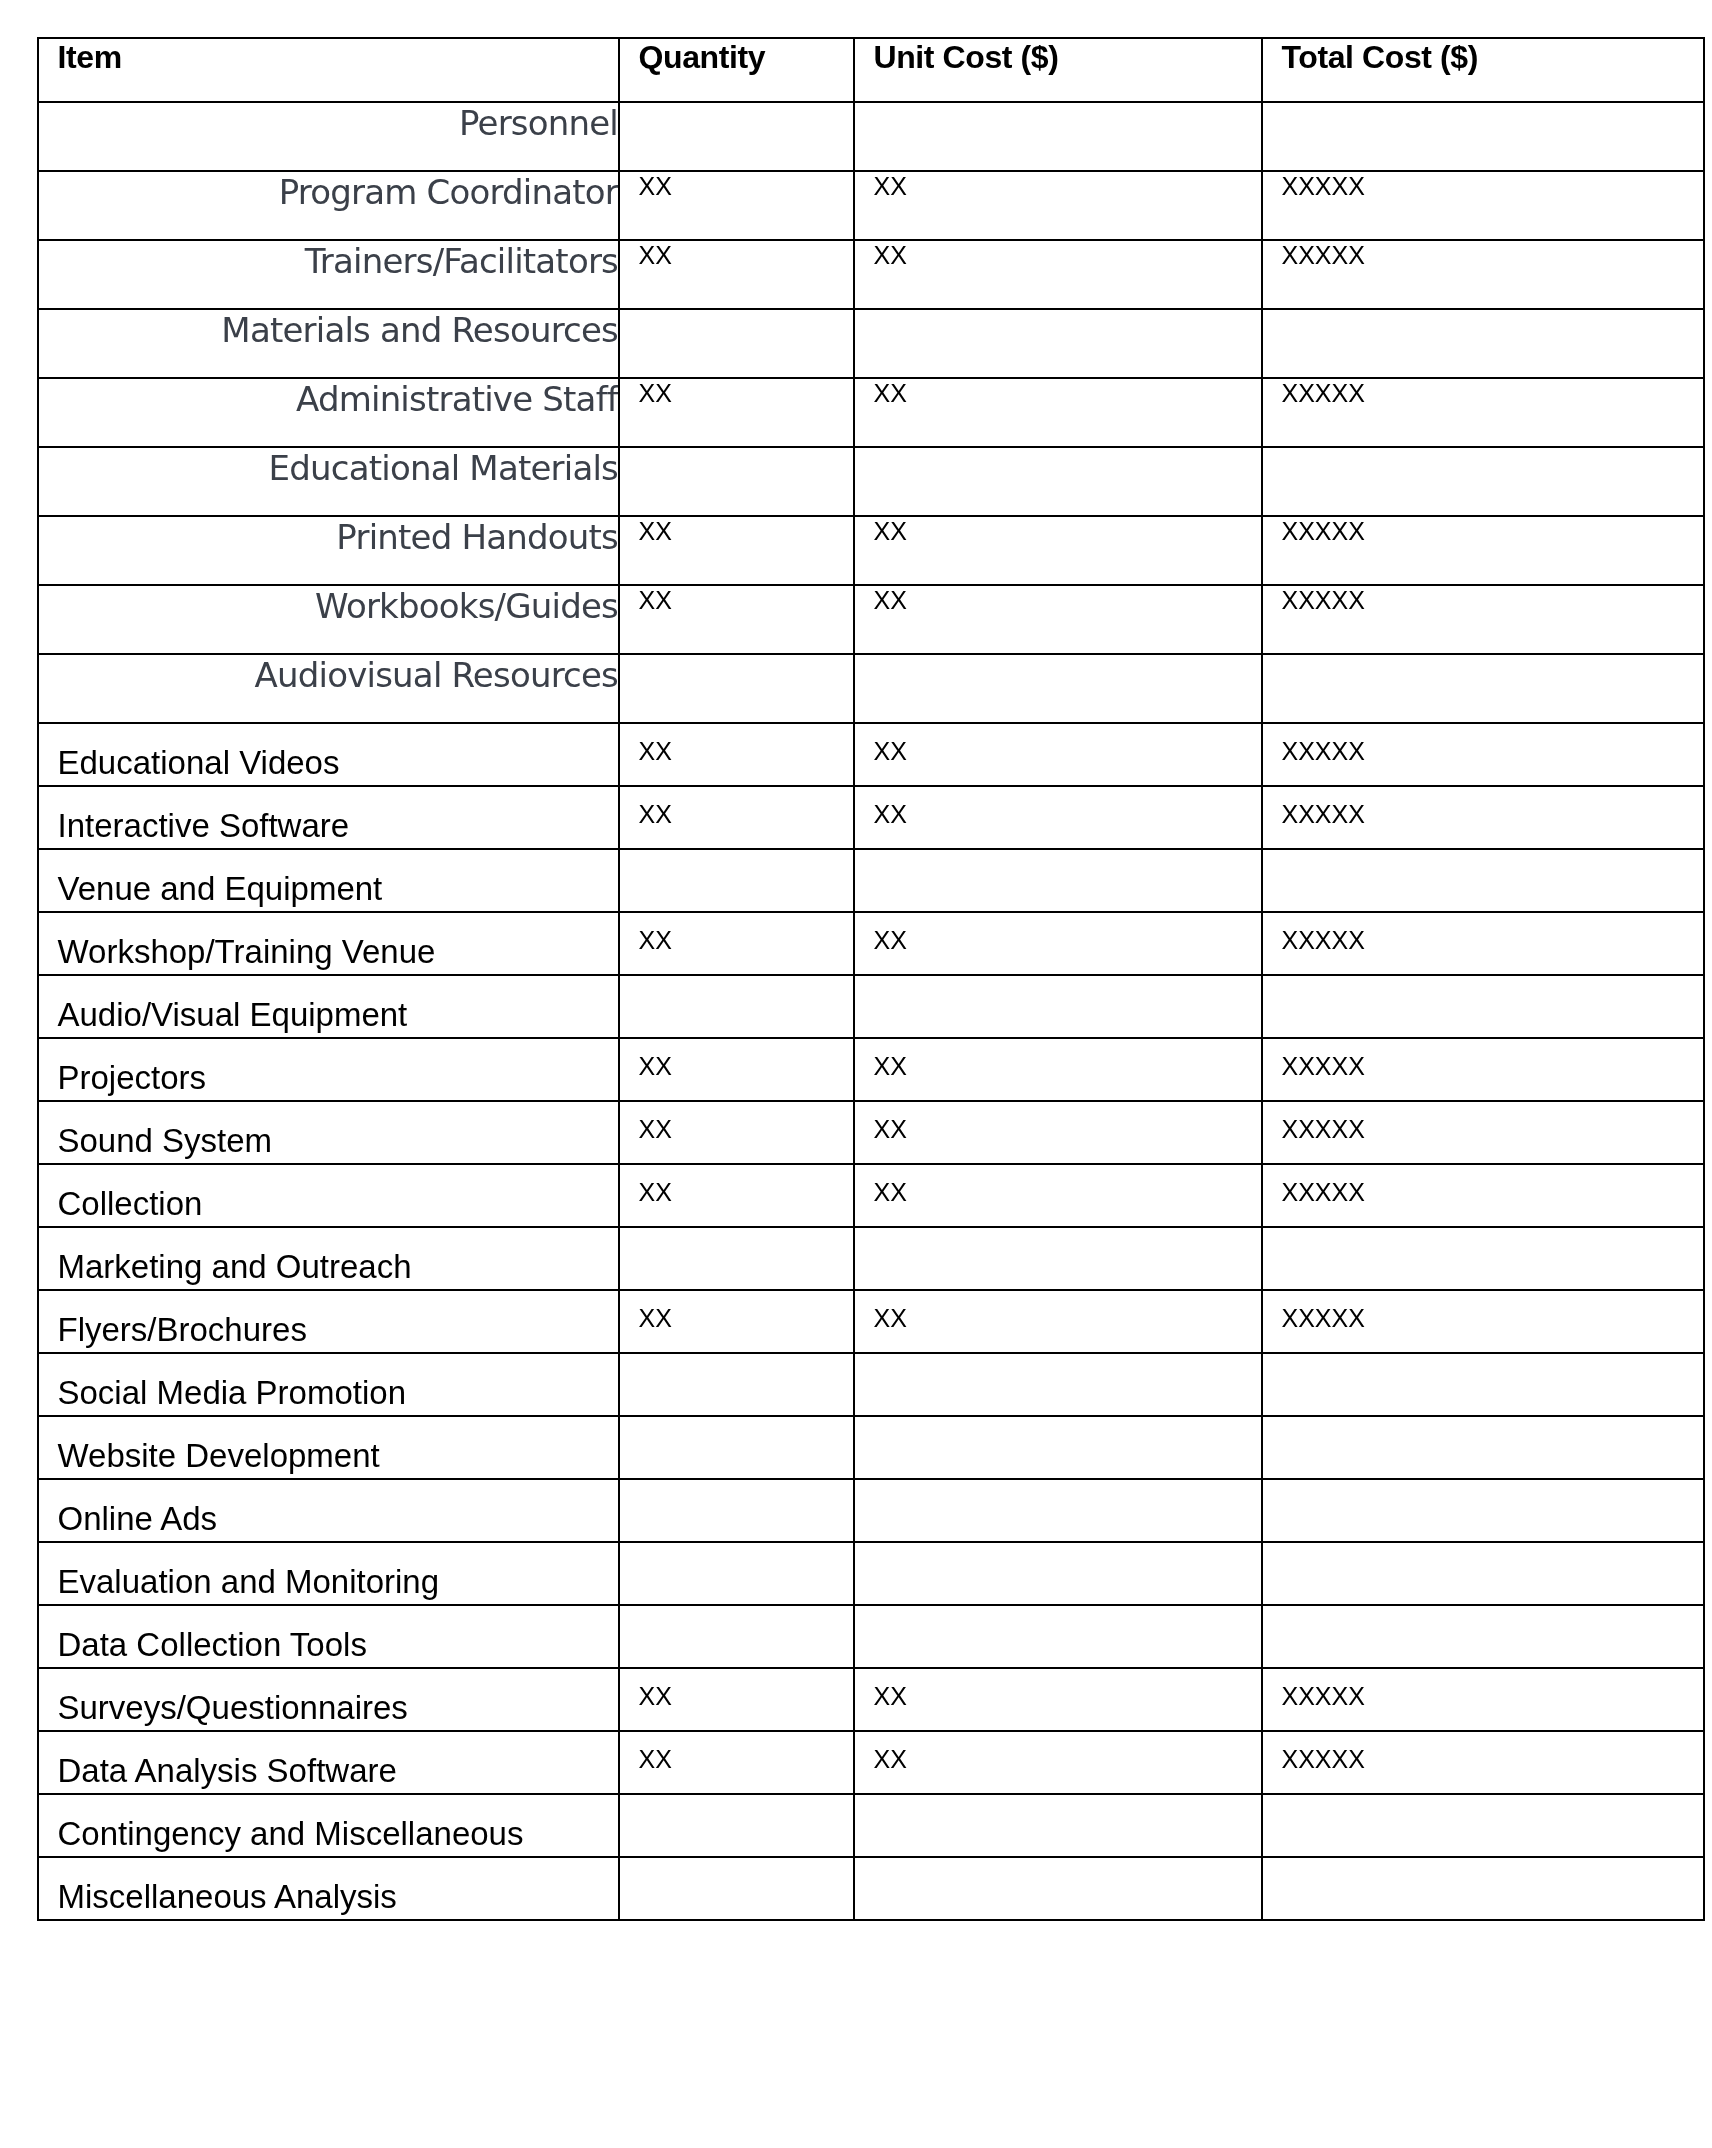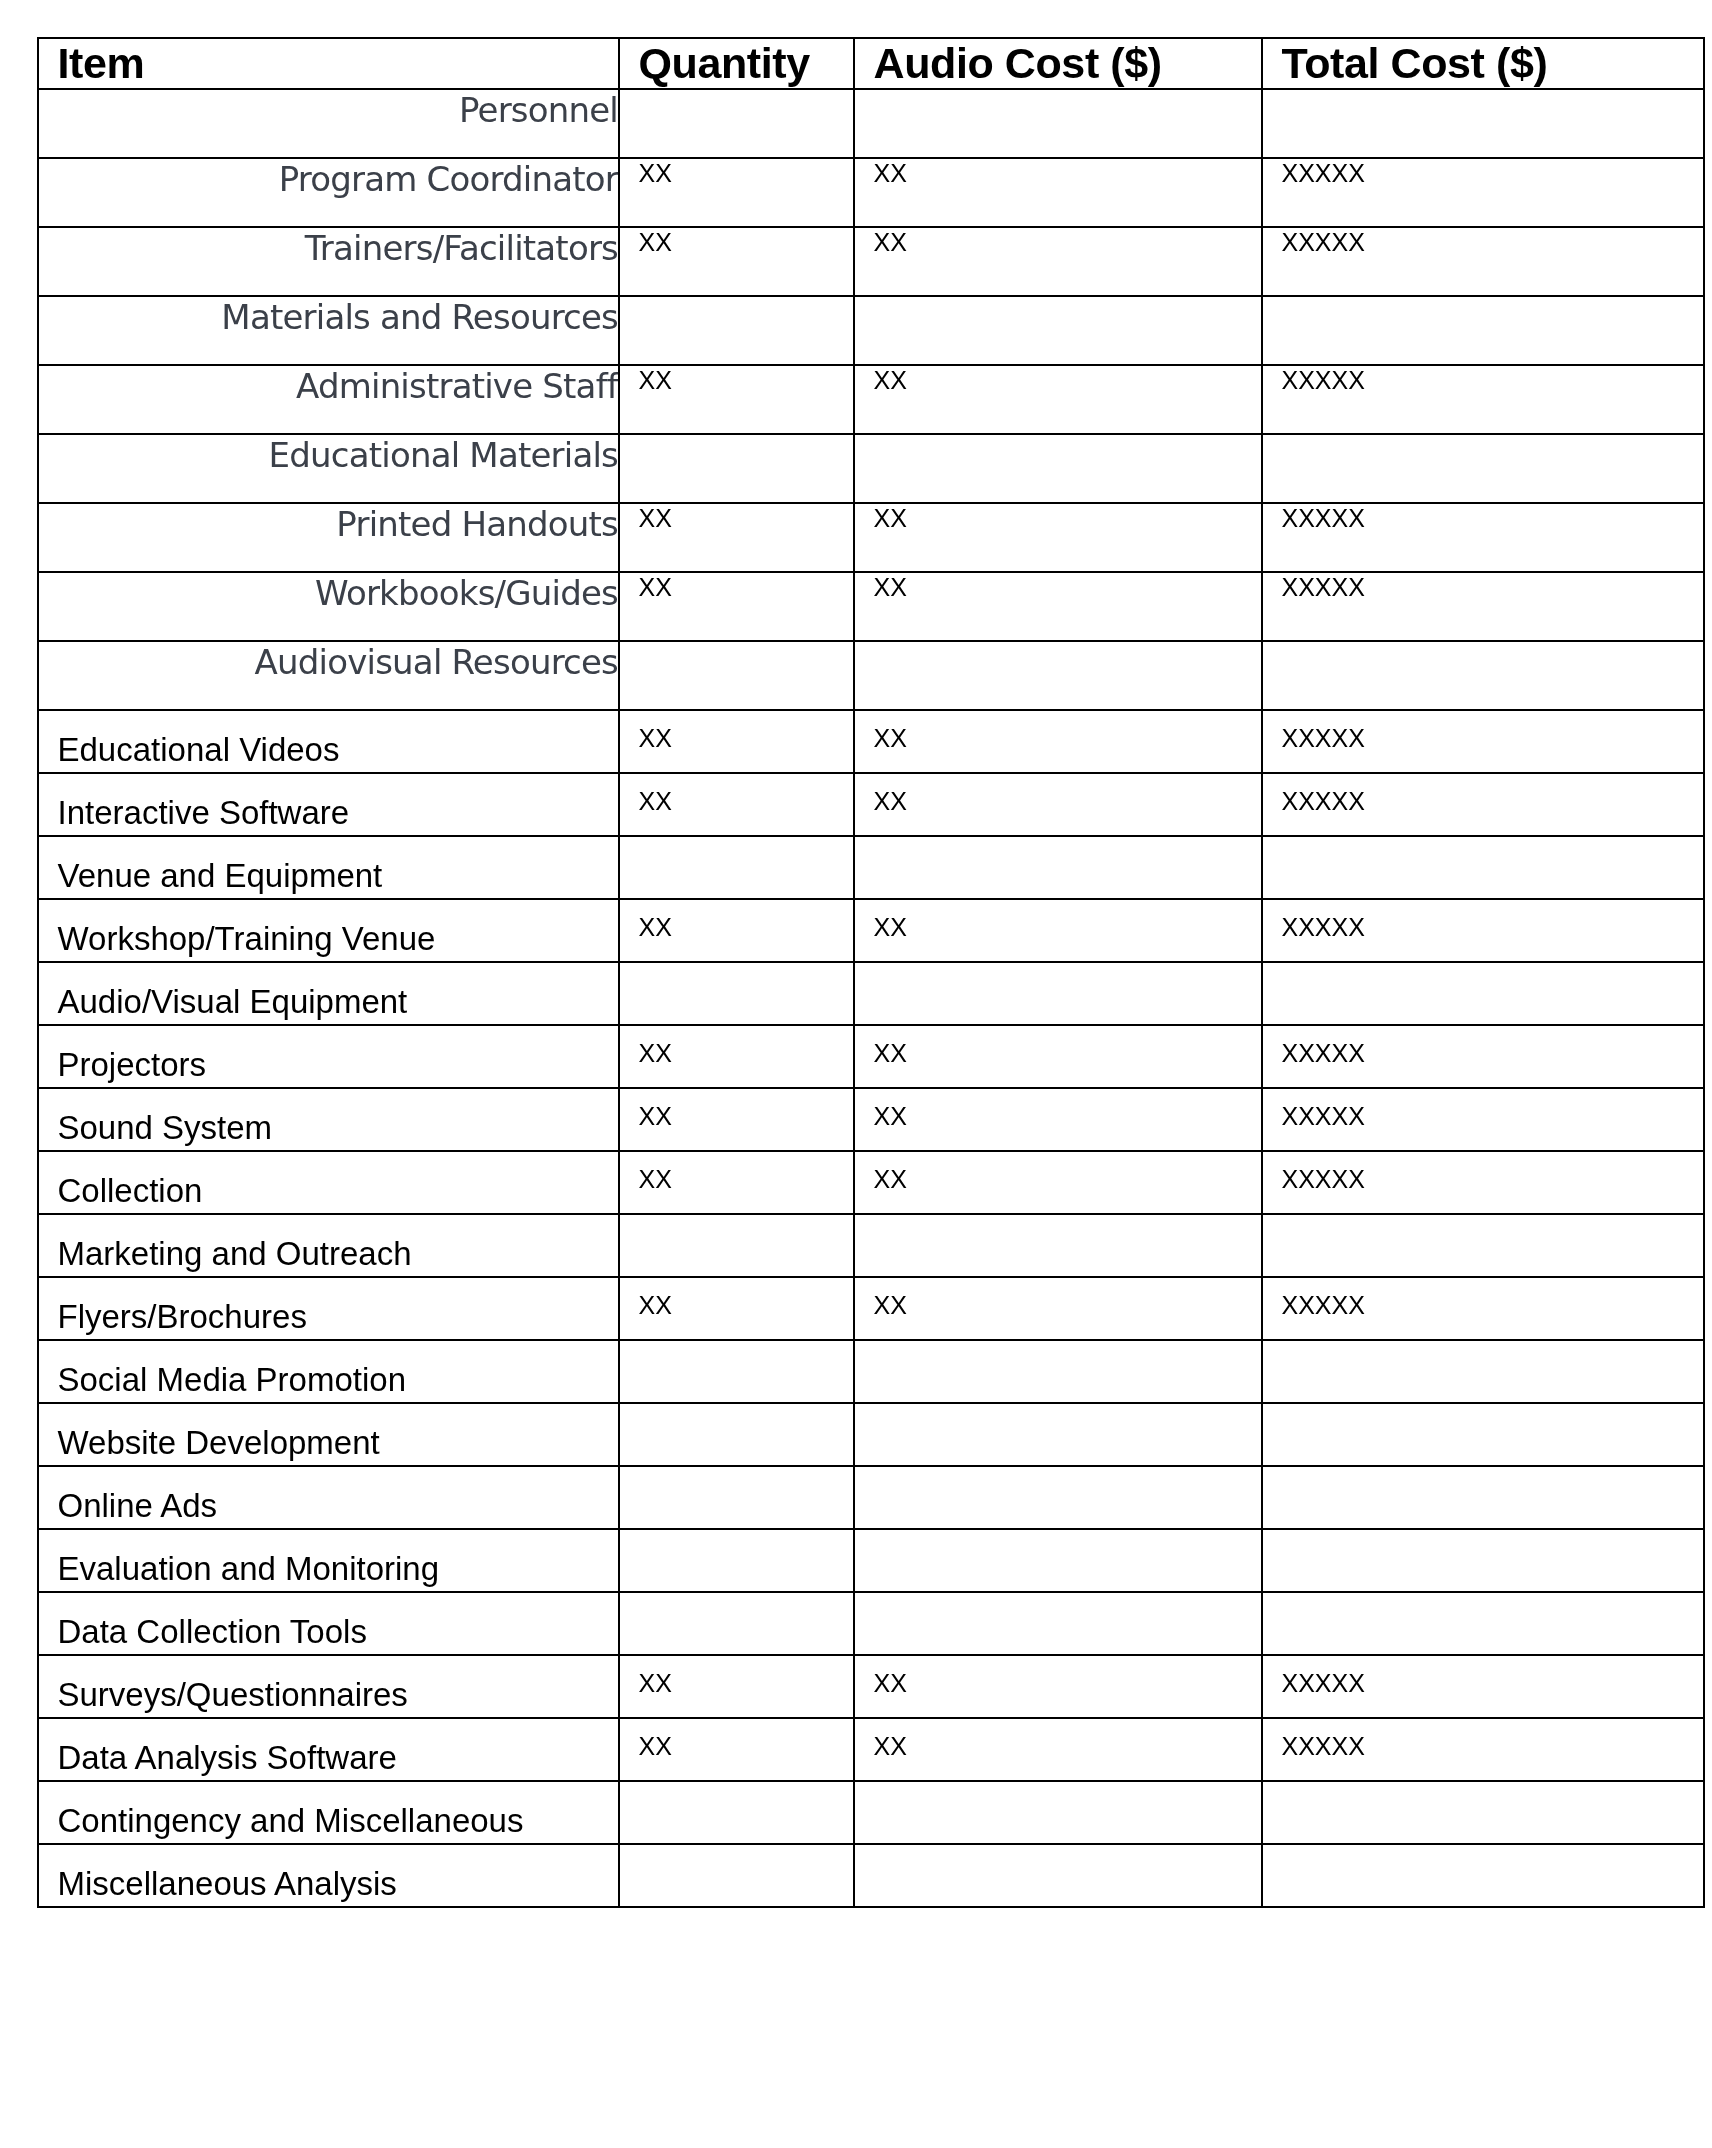--- a/index.html
+++ b/index.html
@@ -16,24 +16,24 @@
     vertical-align: top;
     text-align: left;
     overflow: hidden;
     white-space: nowrap;
   }
   col.c-item { width: 581px; }
   col.c-qty { width: 235px; }
   col.c-unit { width: 408px; }
   col.c-total { width: 442px; }
   thead th {
-    height: 48px;
+    height: 64px;
     font-family: "Liberation Sans", sans-serif;
     font-weight: bold;
-    font-size: 43px;
+    font-size: 32px;
     color: #000;
     padding-top: 5px;
     box-sizing: border-box;
     letter-spacing: -0.4px;
   }
   tbody tr.tall td { height: 69px; }
   tbody tr.short td { height: 63px; }
   td.item {
     font-family: "DejaVu Sans", sans-serif;
     font-size: 32px;
@@ -59,21 +59,21 @@
   <colgroup>
     <col class="c-item">
       <col class="c-qty">
       <col class="c-unit">
       <col class="c-total">
   </colgroup>
   <thead>
     <tr>
       <th>Item</th>
       <th>Quantity</th>
-      <th>Audio Cost ($)</th>
+      <th>Unit Cost ($)</th>
       <th>Total Cost ($)</th>
     </tr>
   </thead>
   <tbody id="tbody">
       <tr class="gray tall">
         <td class="item">Personnel</td>
         <td class="val"></td>
         <td class="val"></td>
         <td class="val"></td>
       </tr>

